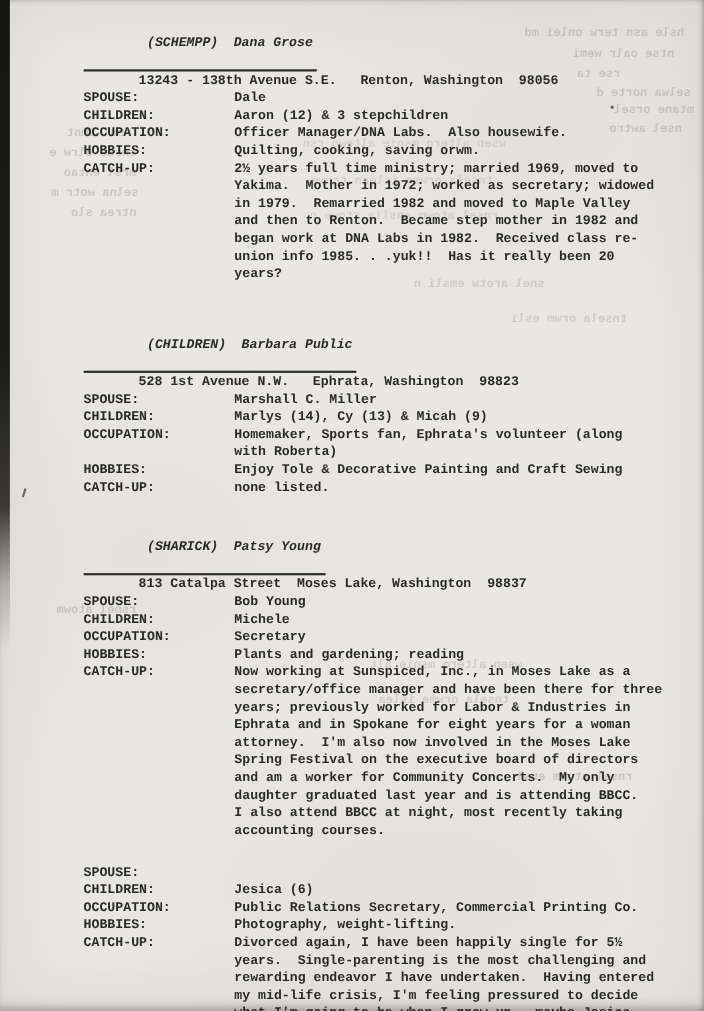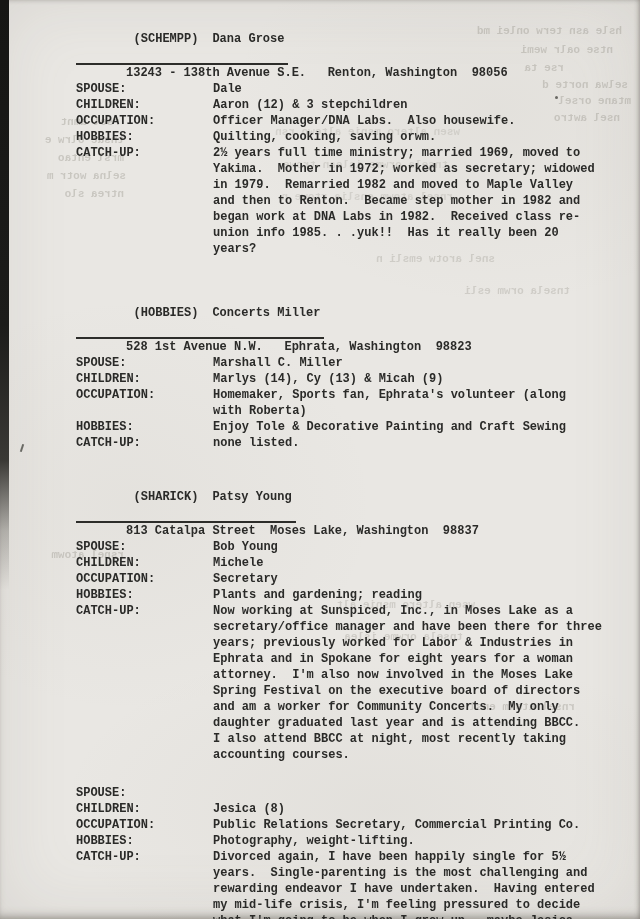--- a/index.html
+++ b/index.html
@@ -37,20 +37,21 @@
   .entry, .row, .value, .label, .address, .entry-header {
     font: 700 12px/16px "Liberation Mono", "DejaVu Sans Mono", monospace;
     color: #2a2a28;
     letter-spacing: 0;
   }
   .entry-header {
     display: inline-block;
     border-bottom: 2px solid #2d2d2a;
     padding-right: 4px;
     white-space: pre;
+    font-style: italic;
   }
   .entry-header .maiden { margin-right: 14px; }
   .address { margin-left: 50px; white-space: pre; }
   .row { display: grid; grid-template-columns: 137px 1fr; align-items: start; }
   .label { white-space: pre; }
   .value { white-space: pre-wrap; }
   
   .ghost {
     position: absolute; z-index: 1;
     font: 700 11px/14px "Liberation Mono", "DejaVu Sans Mono", monospace;
@@ -151,21 +152,21 @@
 in 1979.  Remarried 1982 and moved to Maple Valley
 and then to Renton.  Became step mother in 1982 and
 began work at DNA Labs in 1982.  Received class re-
 union info 1985. . .yuk!!  Has it really been 20
 years?</span>
       </div>
     </div>
 
     <div class="entry gap-b">
       <div class="entry-header">
-        <span class="maiden">(HOBBIES)</span><span class="current">Concerts Miller</span>
+        <span class="maiden">(CHILDREN)</span><span class="current">Barbara Public</span>
       </div>
       <div class="address">528 1st Avenue N.W.   Ephrata, Washington  98823</div>
       <div class="row">
         <span class="label">SPOUSE:</span>
         <span class="value">Marshall C. Miller</span>
       </div>
       <div class="row">
         <span class="label">CHILDREN:</span>
         <span class="value">Marlys (14), Cy (13) &amp; Micah (9)</span>
       </div>
@@ -219,21 +220,21 @@
 accounting courses.</span>
       </div>
     </div>
 
     <div class="entry">
       <div class="row">
         <span class="label">SPOUSE:</span>
       </div>
       <div class="row">
         <span class="label">CHILDREN:</span>
-        <span class="value">Jesica (8)</span>
+        <span class="value">Jesica (6)</span>
       </div>
       <div class="row">
         <span class="label">OCCUPATION:</span>
         <span class="value">Public Relations Secretary, Commercial Printing Co.</span>
       </div>
       <div class="row">
         <span class="label">HOBBIES:</span>
         <span class="value">Photography, weight-lifting.</span>
       </div>
       <div class="row">

